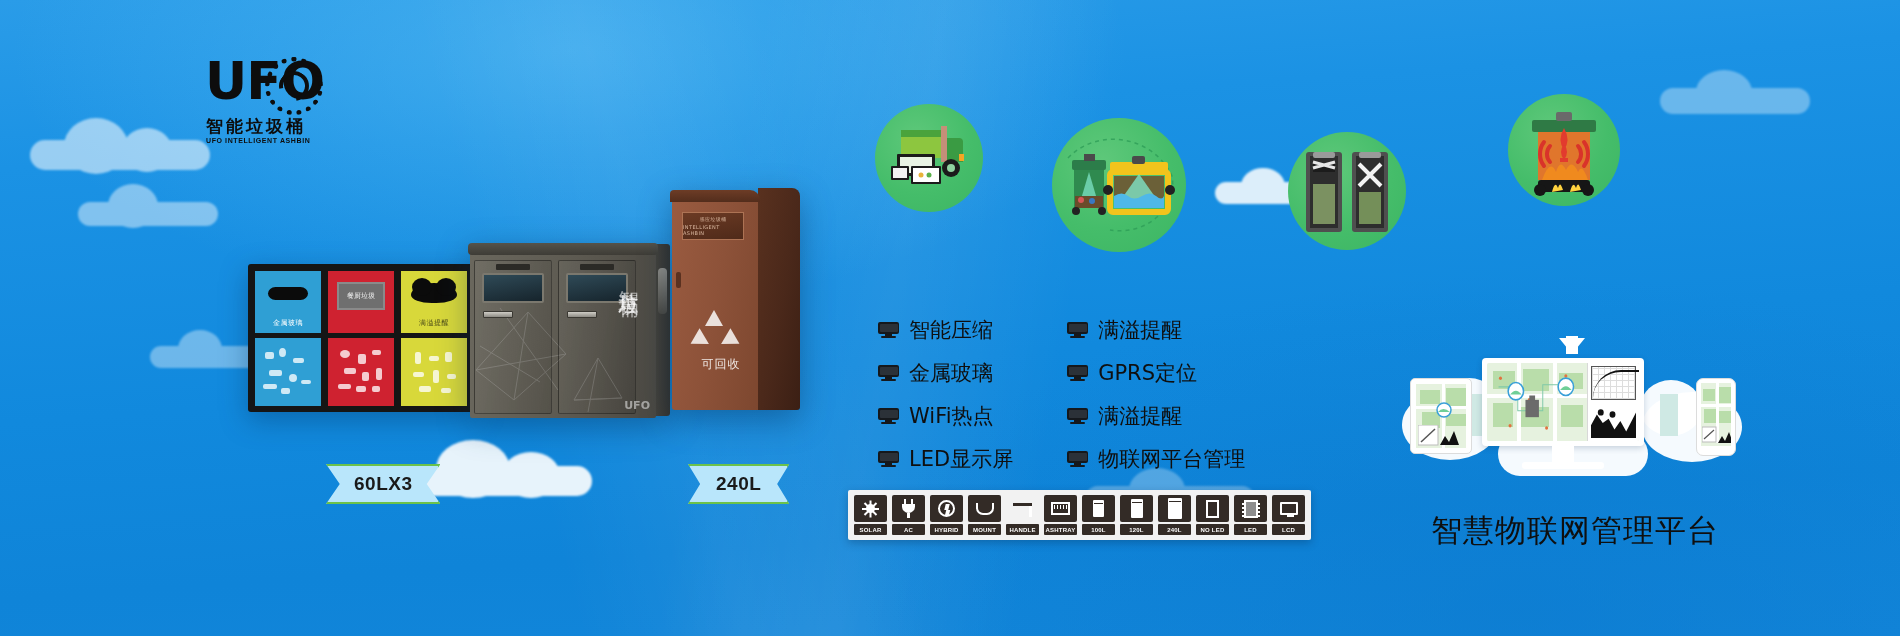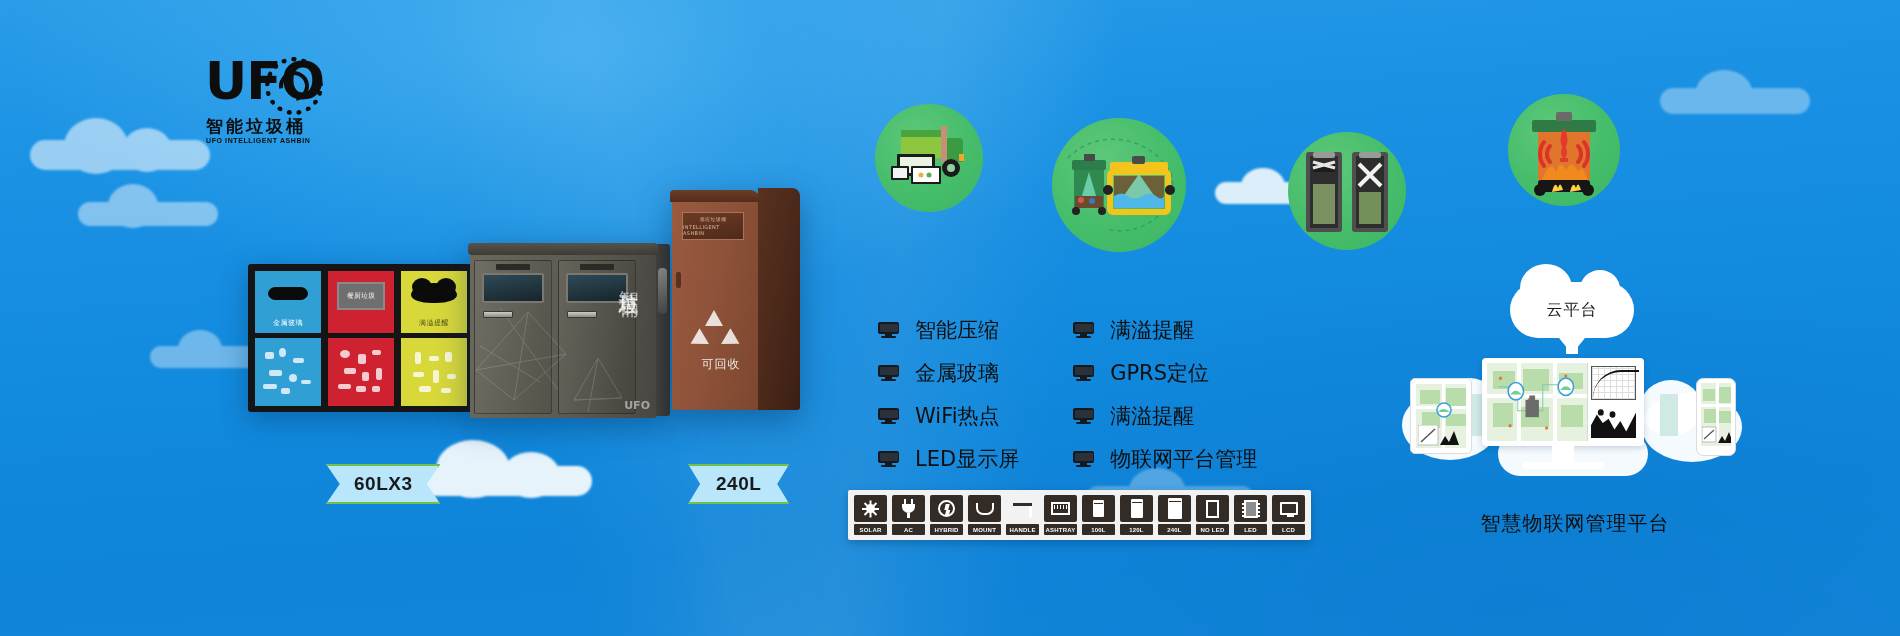--- a/index.html
+++ b/index.html
@@ -158,21 +158,21 @@
     clip-path:polygon(0 0, 100% 0, 88% 50%, 100% 100%, 0 100%, 12% 50%);
   }
 
   
   .gcircle{ position:absolute; border-radius:50%;
             background:radial-gradient(circle at 38% 32%, #5ec87a 0%, #45bd6a 55%, #3cb563 100%); }
 
   
   #features{ position:absolute; left:878px; top:316px; display:flex; gap:54px; }
   .fcol{ display:flex; flex-direction:column; gap:15px; }
-  .frow{ display:flex; align-items:center; gap:16px; }
+  .frow{ display:flex; align-items:center; gap:10px; }
   .monitor-ic{ position:relative; width:21px; height:16px; flex:0 0 auto; }
   .monitor-ic .scr{ position:absolute; left:0; top:0; width:21px; height:12px;
                     background:#15181c; border-radius:2px; }
   .monitor-ic .scr::after{ content:""; position:absolute; left:1.5px; top:1.5px;
                     right:1.5px; bottom:2px; background:#2b3138; border-radius:1px; }
   .monitor-ic .stand{ position:absolute; left:7px; top:12px; width:7px; height:2px;
                     background:#15181c; }
   .monitor-ic .base{ position:absolute; left:3px; top:14px; width:15px; height:2px;
                     background:#15181c; border-radius:1px; }
   .ftext{ font-size:21px; color:#0f0f0f; font-weight:400; white-space:nowrap;
@@ -264,21 +264,21 @@
             background:#fff; border:1px solid #dcdcdc; border-radius:5px; padding:5px; }
   .pf-phone{ position:absolute; right:6px; top:96px; width:40px; height:78px;
             background:#fff; border:1px solid #dcdcdc; border-radius:7px; padding:4px 4px 9px; }
   .mini-map{ width:100%; height:100%; background:#e6f2df; position:relative; overflow:hidden; }
   .mini-map i{ position:absolute; background:#b9ddaa; display:block; }
   .pf-bar{ position:absolute; left:66px; top:112px; width:18px; height:42px;
             background:#cfe9e4; }
   .pf-bar2{ position:absolute; right:64px; top:112px; width:18px; height:42px;
             background:#cfe9e4; }
   #platform-caption{ position:absolute; left:1380px; top:510px; width:390px;
-            text-align:center; font-size:20px; color:#0f0f0f; letter-spacing:1px;
+            text-align:center; font-size:31px; color:#0f0f0f; letter-spacing:1px;
             font-family:"DejaVu Sans",sans-serif; }
 </style>
 </head>
 <body>
 
 <div id="banner">
 
   <div class="sheen"></div>
 
   <div class="cloud" style="left:30px;top:118px;width:180px;height:56px;opacity:.55;">
@@ -686,23 +686,20 @@
   </div>
 
   <div id="platform">
 
     <span class="pf-bgcloud" style="left:0px;top:108px;width:96px;height:70px;"></span>
     <span class="pf-bgcloud" style="left:36px;top:96px;width:62px;height:58px;"></span>
     <span class="pf-bgcloud" style="right:0px;top:110px;width:100px;height:70px;"></span>
     <span class="pf-bgcloud" style="right:40px;top:98px;width:62px;height:56px;"></span>
     <span class="pf-bgcloud" style="left:96px;top:150px;width:150px;height:44px;border-radius:22px;"></span>
 
-    <div class="pf-cloud">
-      <span>云平台</span>
-    </div>
     <div class="pf-arrow"></div>
 
     <div class="pf-bar"></div>
     <div class="pf-bar2"></div>
 
     <div class="pf-tablet">
       <div class="mini-map">
         <i style="left:4px;top:6px;width:20px;height:14px;"></i>
         <i style="left:30px;top:4px;width:24px;height:18px;"></i>
         <i style="left:6px;top:28px;width:18px;height:16px;"></i>

